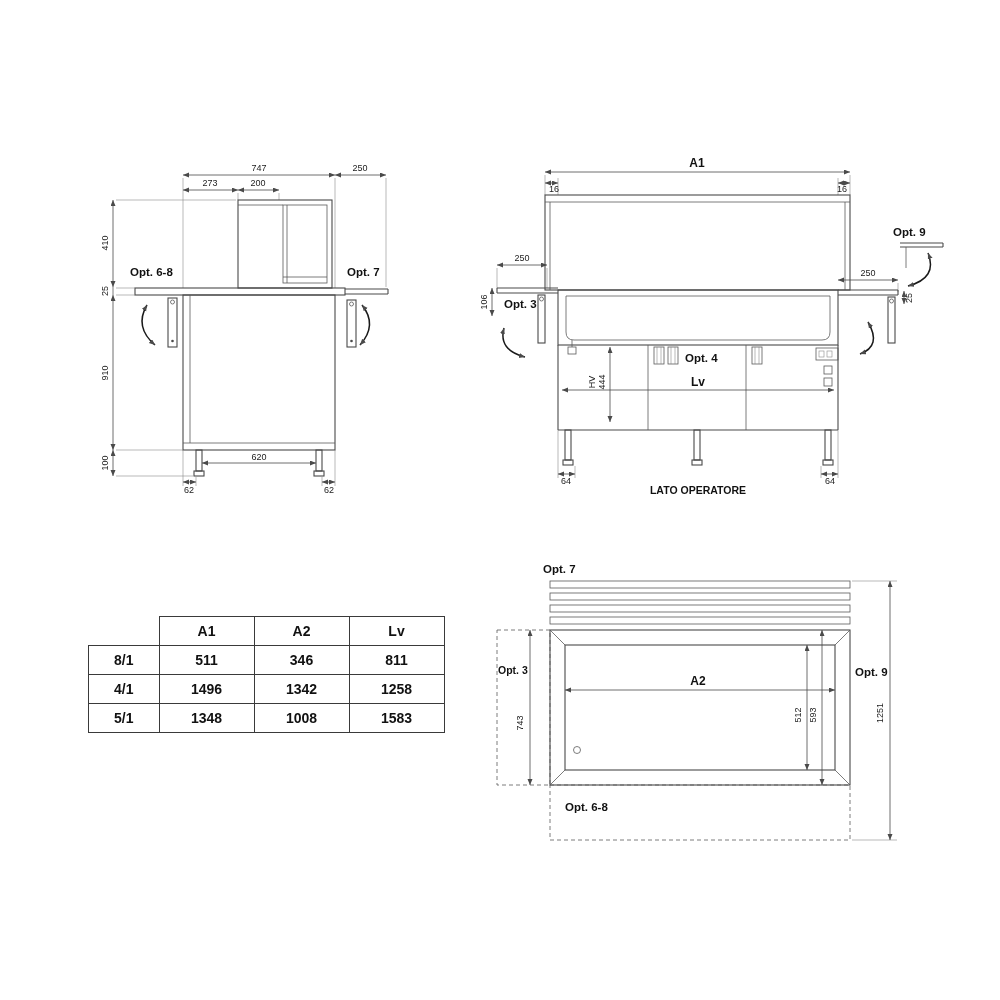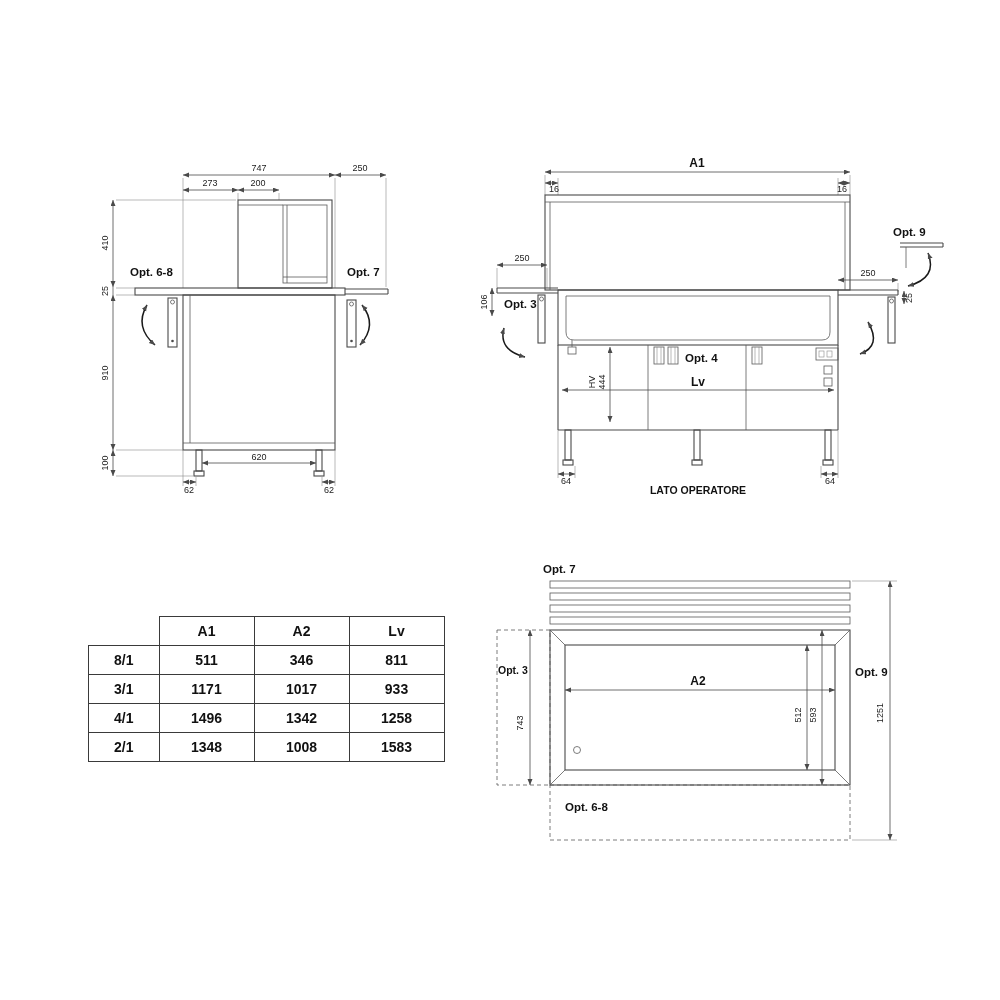--- a/index.html
+++ b/index.html
@@ -266,33 +266,27 @@
     </tr>
   </thead>
   <tbody>
     <tr>
       <th>8/1</th>
       <td>511</td>
       <td>346</td>
       <td>811</td>
     </tr>
     <tr>
-      <th>3/1</th>
-      <td>1171</td>
-      <td>1017</td>
-      <td>933</td>
-    </tr>
-    <tr>
       <th>4/1</th>
       <td>1496</td>
       <td>1342</td>
       <td>1258</td>
     </tr>
     <tr>
-      <th>2/1</th>
+      <th>5/1</th>
       <td>1348</td>
       <td>1008</td>
       <td>1583</td>
     </tr>
   </tbody>
 </table>
 
 <svg class="abs" style="left:485px;top:555px" width="450" height="300" viewBox="0 0 450 300">
 
   <text class="lbl" x="58" y="18">Opt. 7</text>

